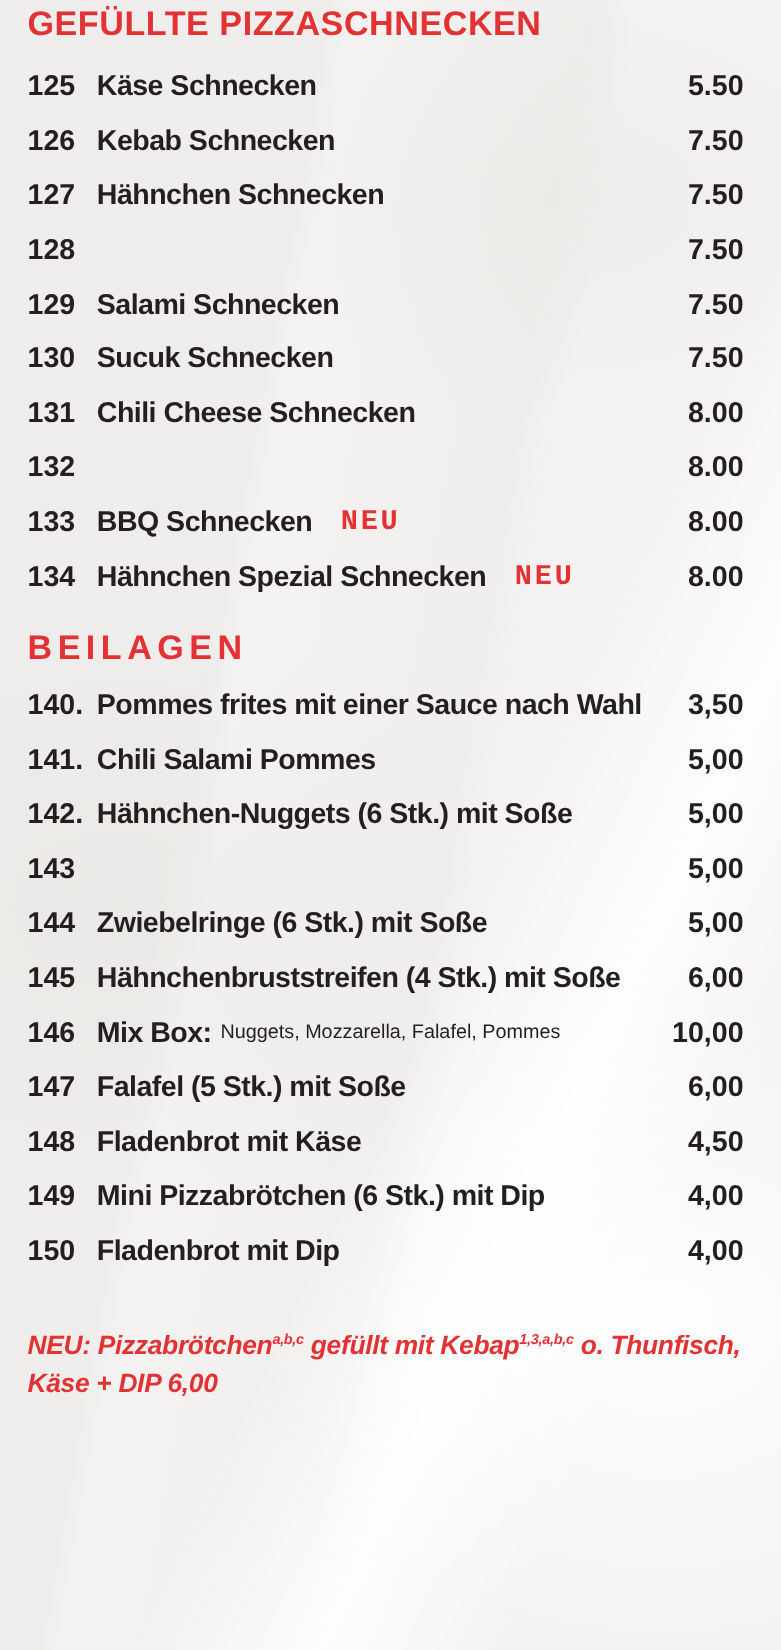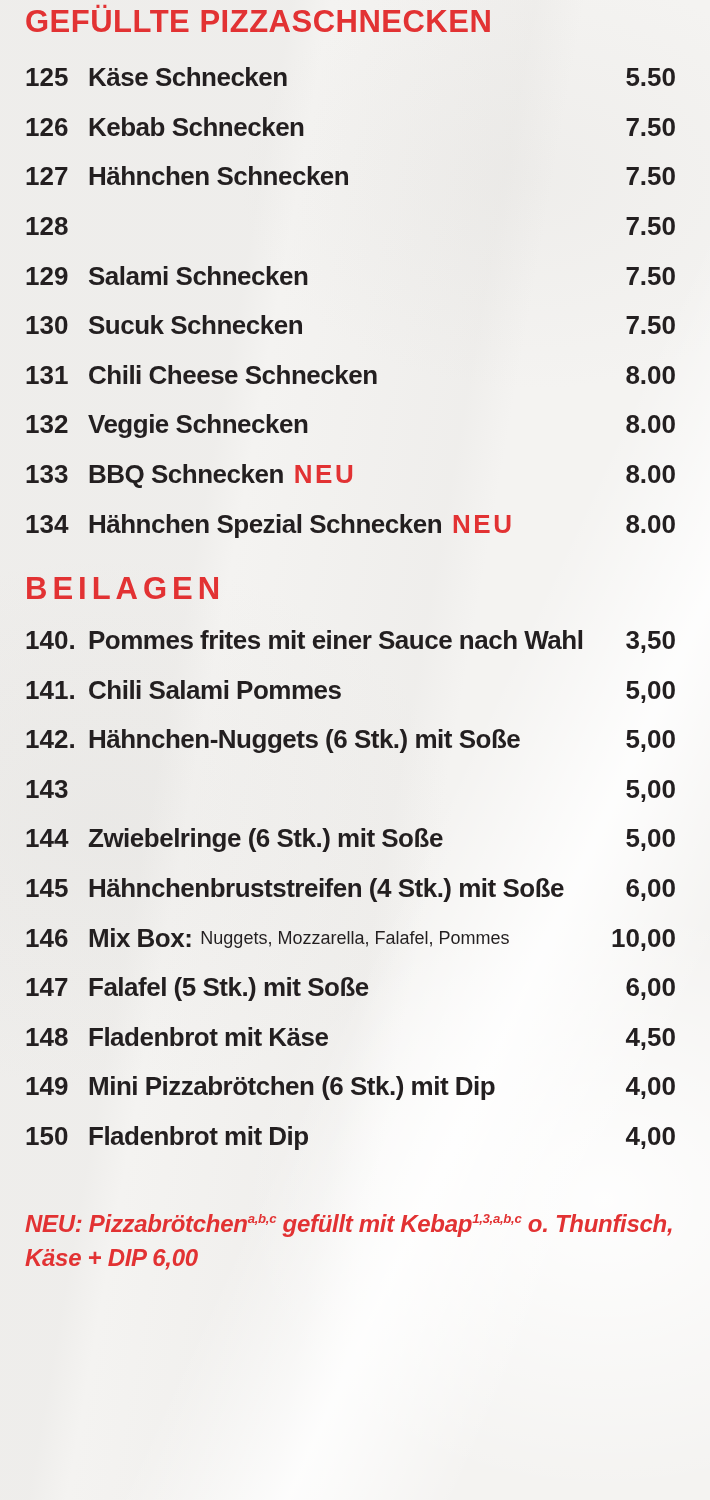--- a/index.html
+++ b/index.html
@@ -43,21 +43,22 @@
     height: 49.6px;
     font-weight: bold;
     font-size: 26px;
     white-space: nowrap;
   }
   .num { width: 63px; flex: 0 0 63px; }
   .name { letter-spacing: -0.5px; overflow: hidden; }
   .badge {
     color: var(--red);
     letter-spacing: 2.5px;
-    margin-left: 10px;
+    margin-left: 26px;
+    font-family: Liberation Mono, monospace;
   }
   .detail {
     font-weight: normal;
     font-size: 18px;
     letter-spacing: 0;
     margin-left: 8px;
     overflow: hidden;
   }
   .price { margin-left: auto; padding-left: 10px; }
   .footnote {
@@ -109,21 +110,20 @@
       <span class="name">Sucuk Schnecken</span>
       <span class="price">7.50</span>
     </div>
     <div class="row">
       <span class="num">131</span>
       <span class="name">Chili Cheese Schnecken</span>
       <span class="price">8.00</span>
     </div>
     <div class="row">
       <span class="num">132</span>
-      <span class="name">Veggie Schnecken</span>
       <span class="price">8.00</span>
     </div>
     <div class="row">
       <span class="num">133</span>
       <span class="name">BBQ Schnecken</span>
       <span class="badge">NEU</span>
       <span class="price">8.00</span>
     </div>
     <div class="row">
       <span class="num">134</span>

